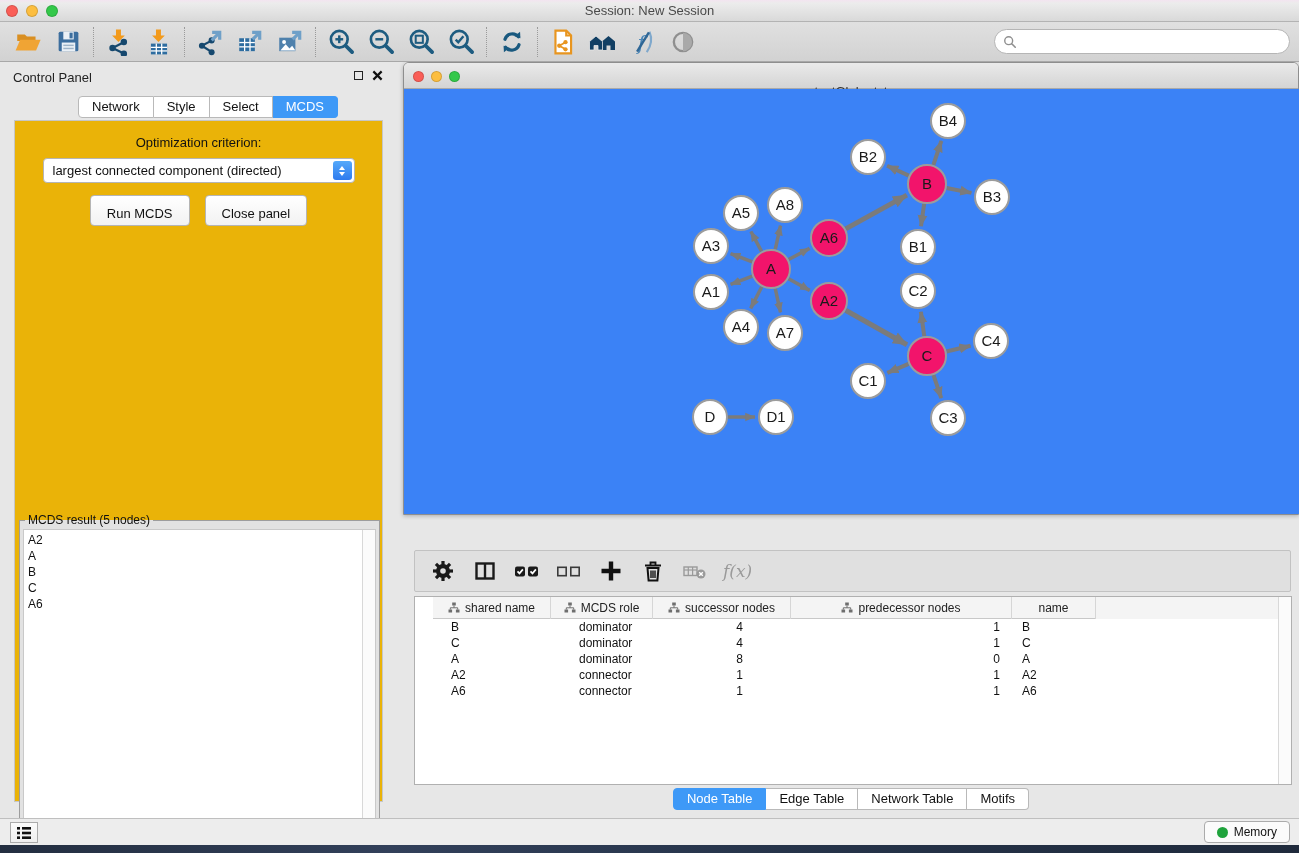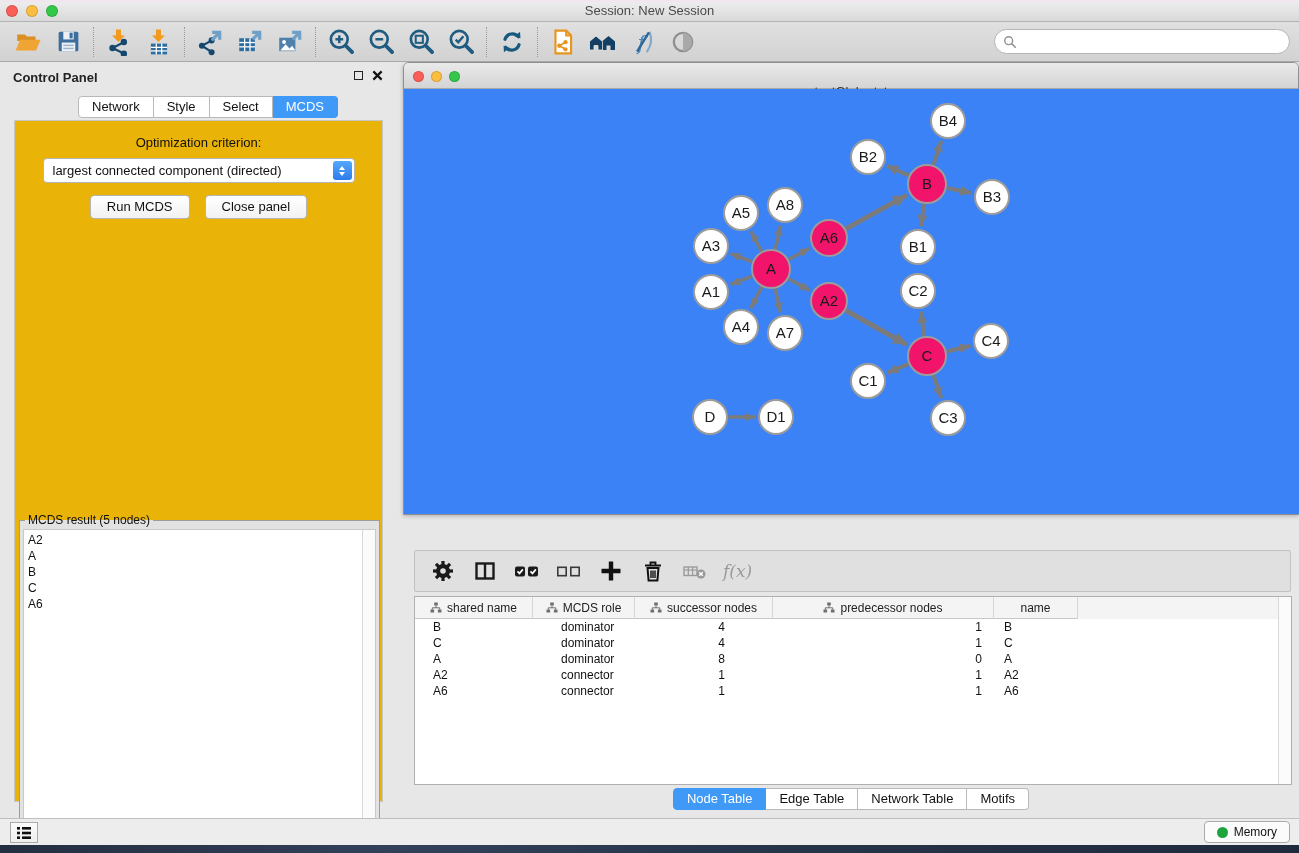--- a/index.html
+++ b/index.html
@@ -28,21 +28,21 @@
   .tsep { width:1px; height:30px; border-left:1px dotted #9A9A9A; margin:0 5px; }
   .searchbox {
     position:absolute; right:9px; top:7px; width:296px; height:25px;
     background:#fff; border:1px solid #B5B5B5; border-radius:13px;
     display:flex; align-items:center; padding-left:8px; gap:5px;
   }
   .searchbox input { border:none; outline:none; flex:1; font-size:13px; background:transparent; height:20px; font-family:"Liberation Sans",sans-serif; }
   
   .control-panel { position:absolute; left:0; top:62px; width:391px; height:756px; background:#E7E7E7; }
   .panel-head { position:relative; height:28px; }
-  .panel-title { position:absolute; left:13px; top:8px; font-size:13px; color:#222;font-weight:bold; }
+  .panel-title { position:absolute; left:13px; top:8px; font-size:13px; color:#222; }
   .panel-icons { position:absolute; right:8px; top:8px; display:flex; gap:9px; align-items:center; }
   .float-box { width:9px; height:9px; border:1.5px solid #222; display:inline-block; }
   .tabs-row { position:absolute; left:78px; top:34px; }
   .seg { display:inline-flex; }
   .seg .tab { background:#fff; border:1px solid #B9B9B9; border-left:none; padding:2px 13px 3px; font-size:13px; color:#111; white-space:nowrap; }
   .seg .tab:first-child { border-left:1px solid #B9B9B9; border-radius:4px 0 0 4px; }
   .seg .tab:last-child  { border-radius:0 4px 4px 0; }
   .seg .tab.active { background:#3E99F7; border-color:#3E99F7; color:#fff; }
   .cp-body {
     position:absolute; left:14px; top:58px; width:369px; height:682px;
@@ -57,21 +57,21 @@
   .dd-stepper {
     position:absolute; right:2px; top:2px; width:19px; height:19px; border-radius:3px;
     background:linear-gradient(#55A9FA,#2E7BEE); display:flex; flex-direction:column;
     align-items:center; justify-content:center; gap:2px;
   }
   .chev-up { width:0;height:0;border-left:3.5px solid transparent;border-right:3.5px solid transparent;border-bottom:4px solid #fff; }
   .chev-dn { width:0;height:0;border-left:3.5px solid transparent;border-right:3.5px solid transparent;border-top:4px solid #fff; }
   .btn-row { margin-top:12px; display:flex; justify-content:center; gap:15px; }
   .mac-btn {
     background:linear-gradient(#FFFFFF,#F2F2F2); border:1px solid #B5B5B5; border-radius:4px;
-    font-size:13px; color:#111; padding:3px 16px 4px; font-family:"Liberation Sans",sans-serif;
+    font-size:13px; color:#111; padding:10px 16px 4px; font-family:"Liberation Sans",sans-serif;
   }
   fieldset.mcds-box {
     position:absolute; left:4px; top:392px; width:361px; height:342px;
     border:1px solid #9D9D9D; background:#E2E2E2; padding:0;
   }
   fieldset.mcds-box legend { font-size:12px; color:#111; margin-left:5px; padding:0 3px; }
   .mcds-list-wrap { position:absolute; left:3px; top:2px; right:3px; bottom:4px; background:#fff; border:1px solid #C9C9C9; display:flex; }
   .mcds-list { flex:1; padding:2px 0 0 4px; overflow:hidden; }
   .mcds-item { font-size:12px; color:#111; height:16px; line-height:16px; }
   .v-track { width:13px; background:#FBFBFB; border-left:1px solid #D8D8D8; }
@@ -97,21 +97,21 @@
     position:absolute; left:11px; top:30px; width:877px; height:42px;
     background:#E0E0E0; border:1px solid #C2C2C2; border-radius:2px;
     display:flex; align-items:center; gap:14px; padding-left:14px;
   }
   .tp-ico { width:28px; height:26px; display:flex; align-items:center; justify-content:center; }
   .fx-label { font-style:italic; font-family:"DejaVu Serif", serif; font-size:17px; color:#9A9A9A; }
   .node-table {
     position:absolute; left:11px; top:76px; width:878px; height:189px;
     background:#fff; border:1px solid #B0B0B0; display:flex;
   }
-  .nt-main { flex:1; overflow:hidden; }
+  .nt-main { flex:1; overflow:hidden;padding-left:18px; }
   .nt-head { display:flex; height:22px; background:#F4F4F4; border-bottom:1px solid #C8C8C8; }
   .th { display:flex; align-items:center; justify-content:center; gap:5px; border-right:1px solid #D6D6D6; font-size:12px; color:#222; height:22px; }
   .th-fill { flex:1; background:#F4F4F4; height:22px; }
   .tr { display:flex; height:16px; align-items:center; }
   .td { font-size:12px; color:#111; display:flex; align-items:center; height:16px; }
   .tp-tabs { position:absolute; left:0; width:896px; top:268px; text-align:center; }
   
   .statusbar {
     position:absolute; left:0; top:818px; width:1299px; height:27px;
     background:#EDEDED; border-top:1px solid #BFBFBF;

